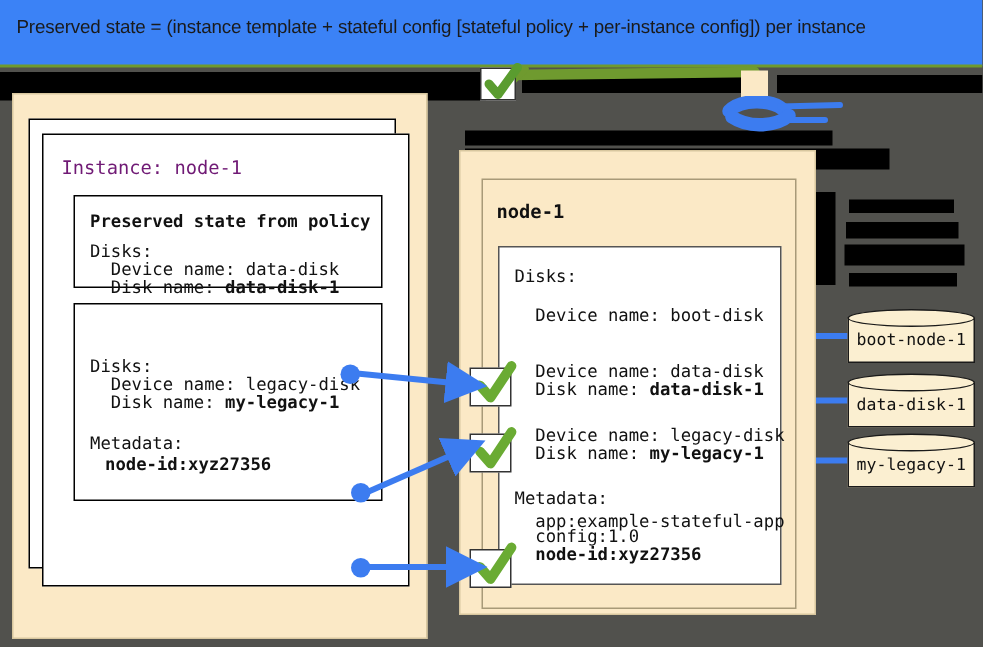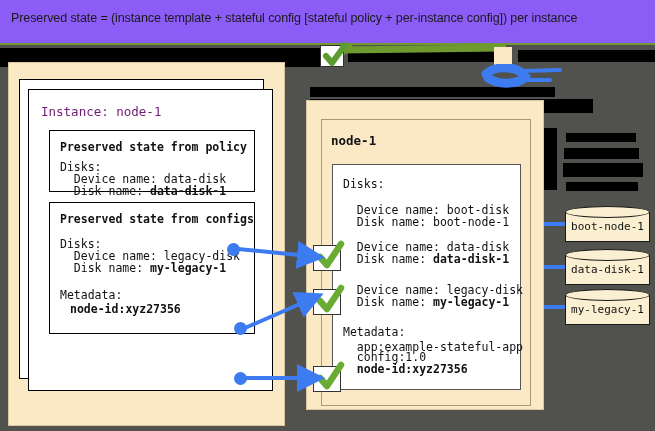--- a/index.html
+++ b/index.html
@@ -7,21 +7,21 @@
     width: 655px; height: 431px;
     background: #51514d;
     font-family: "Liberation Sans", sans-serif;
     overflow: hidden;
   }
   .stage { position: relative; width: 655px; height: 431px; background: #51514d; }
 
   
   .caption-bar {
     position: absolute; left: 0; top: 0; width: 655px; height: 44px;
-    background: #8b5cf6;
+    background: #3b82f6;
   }
   .caption-text {
     position: absolute; left: 11px; top: 11px;
     font-size: 12.5px; color: #1a1a1a; white-space: nowrap;
     letter-spacing: -0.1px;
   }
   .green-rule {
     position: absolute; left: 0; top: 43px; width: 655px; height: 2px;
     background: #6f9a2f;
   }
@@ -177,38 +177,36 @@
     <div class="instance-label mono">Instance: node-1</div>
 
     <div class="subbox" style="left:20px; top:40px; width:206px; height:62px;text-align:right;">
       <div class="sb-title mono" style="position:absolute;left:10px;top:9px;">Preserved state from policy</div>
       <div class="sb-line mono" style="position:absolute;left:10px;top:29px;">Disks:</div>
       <div class="sb-line mono" style="position:absolute;left:10px;top:41px;">  Device name: data-disk</div>
       <div class="sb-line mono" style="position:absolute;left:10px;top:53px;"><span>  Disk name: </span><b>data-disk-1</b></div>
     </div>
 
     <div class="subbox" style="left:20px; top:112px; width:206px; height:132px;">
-      <div class="sb-title mono" style="position:absolute;left:10px;top:9px;">Preserved state from configs</div>
       <div class="sb-line mono" style="position:absolute;left:10px;top:34px;">Disks:</div>
       <div class="sb-line mono" style="position:absolute;left:10px;top:46px;">  Device name: legacy-disk</div>
       <div class="sb-line mono" style="position:absolute;left:10px;top:58px;"><span>  Disk name: </span><b>my-legacy-1</b></div>
       <div class="sb-line mono" style="position:absolute;left:10px;top:85px;">Metadata:</div>
       <div class="sb-line mono" style="position:absolute;left:20px;top:99px;font-weight:bold;">node-id:xyz27356</div>
     </div>
   </div>
 
   <div class="panel-mid"></div>
   <div class="panel-mid-inner"></div>
   <div class="node-label mono">node-1</div>
 
   <div class="mid-white">
     <div class="sb-line mono" style="position:absolute;left:10px;top:12px;">Disks:</div>
 
     <div class="sb-line mono" style="position:absolute;left:10px;top:38px;">  Device name: boot-disk</div>
-    <div class="sb-line mono" style="position:absolute;left:10px;top:50px;"><span>  Disk name: </span><span>boot-node-1</span></div>
 
     <div class="sb-line mono" style="position:absolute;left:10px;top:75px;">  Device name: data-disk</div>
     <div class="sb-line mono" style="position:absolute;left:10px;top:87px;"><span>  Disk name: </span><b>data-disk-1</b></div>
 
     <div class="sb-line mono" style="position:absolute;left:10px;top:118px;">  Device name: legacy-disk</div>
     <div class="sb-line mono" style="position:absolute;left:10px;top:130px;"><span>  Disk name: </span><b>my-legacy-1</b></div>
 
     <div class="sb-line mono" style="position:absolute;left:10px;top:160px;">Metadata:</div>
     <div class="sb-line mono" style="position:absolute;left:10px;top:175px;">  app:example-stateful-app</div>
     <div class="sb-line mono" style="position:absolute;left:10px;top:185px;">  config:1.0</div>

